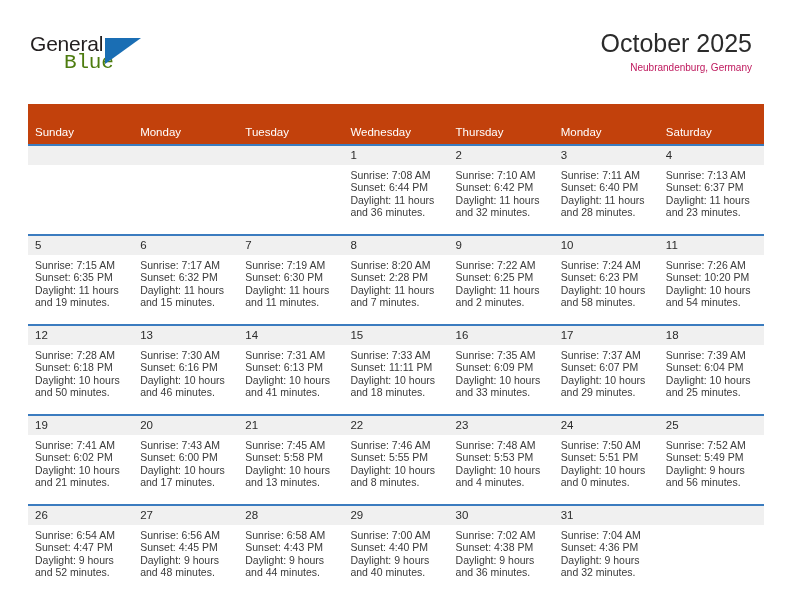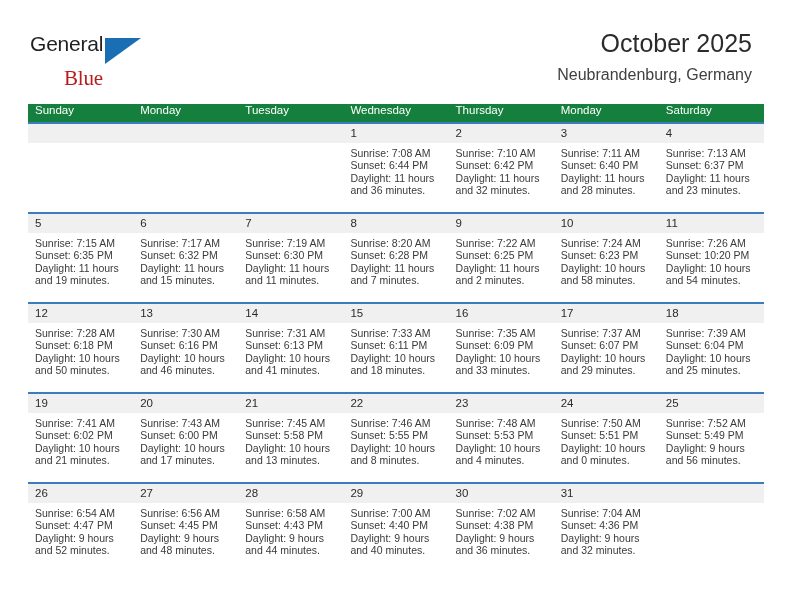--- a/index.html
+++ b/index.html
@@ -41,25 +41,25 @@
     left: 0;
     top: 0;
     font-size: 21px;
     letter-spacing: -0.2px;
     color: #231f20;
     font-family: "Liberation Sans", sans-serif;
   }
   .logo-blue {
     position: absolute;
     left: 34px;
-    top: 34px;
+    top: 19px;
     font-size: 21px;
     letter-spacing: -0.2px;
-    color: #b91c1c;
-    font-family: Liberation Serif, serif;
+    color: #4d7c0f;
+    font-family: Liberation Mono, monospace;
   }
   .logo-triangle {
     position: absolute;
     left: 75px;
     top: 6px;
     width: 36px;
     height: 26px;
   }
 
   .title-block {
@@ -68,43 +68,42 @@
     top: 0;
     text-align: right;
   }
   .cal-title {
     font-size: 25px;
     color: #2b2b2b;
     line-height: 30px;
     white-space: nowrap;
   }
   .cal-location {
-    font-size: 16px;
-    color: #404040;
+    font-size: 10px;
+    color: #be185d;
     line-height: 20px;
-    margin-top: 7px;
     white-space: nowrap;
   }
 
   
   .calendar {
     position: absolute;
     left: 28px;
     top: 104px;
     width: 736px;
     border-collapse: collapse;
     table-layout: fixed;
   }
   .calendar th {
-    background: #15803d;
+    background: #c2410c;
     color: #ffffff;
     font-weight: normal;
     font-size: 11.5px;
     text-align: left;
-    padding: 0 0 5px 7px;
+    padding: 22px 0 5px 7px;
     height: 11px;
     line-height: 13px;
   }
   .calendar td {
     vertical-align: top;
     padding: 0;
     width: 105.14px;
   }
 
   .week-row {
@@ -289,21 +288,21 @@
               <div>Daylight: 11 hours</div>
               <div>and 11 minutes.</div>
             </div>
           </div>
         </td>
         <td>
           <div class="daycell">
             <div class="datestrip">8</div>
             <div class="cellbody">
               <div>Sunrise: 8:20 AM</div>
-              <div>Sunset: 6:28 PM</div>
+              <div>Sunset: 2:28 PM</div>
               <div>Daylight: 11 hours</div>
               <div>and 7 minutes.</div>
             </div>
           </div>
         </td>
         <td>
           <div class="daycell">
             <div class="datestrip">9</div>
             <div class="cellbody">
               <div>Sunrise: 7:22 AM</div>
@@ -369,21 +368,21 @@
               <div>Daylight: 10 hours</div>
               <div>and 41 minutes.</div>
             </div>
           </div>
         </td>
         <td>
           <div class="daycell">
             <div class="datestrip">15</div>
             <div class="cellbody">
               <div>Sunrise: 7:33 AM</div>
-              <div>Sunset: 6:11 PM</div>
+              <div>Sunset: 11:11 PM</div>
               <div>Daylight: 10 hours</div>
               <div>and 18 minutes.</div>
             </div>
           </div>
         </td>
         <td>
           <div class="daycell">
             <div class="datestrip">16</div>
             <div class="cellbody">
               <div>Sunrise: 7:35 AM</div>

